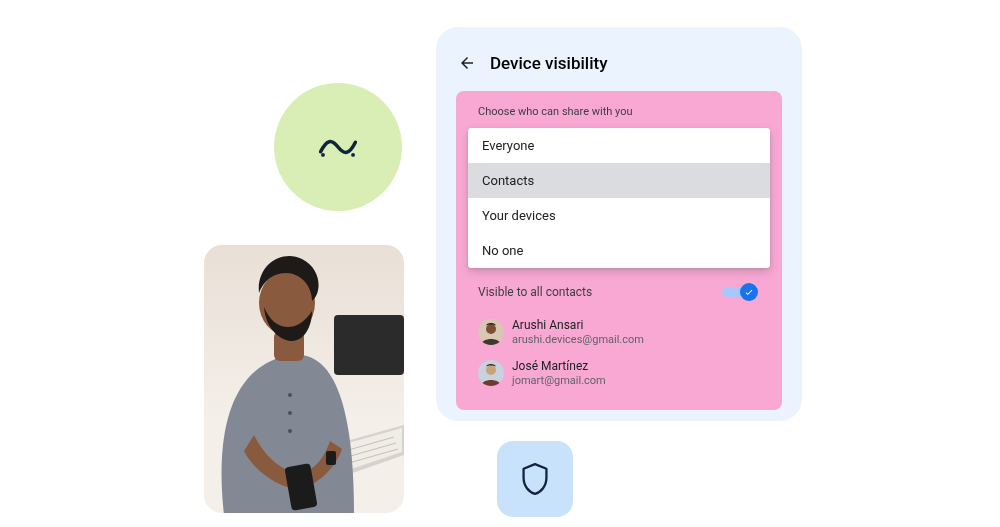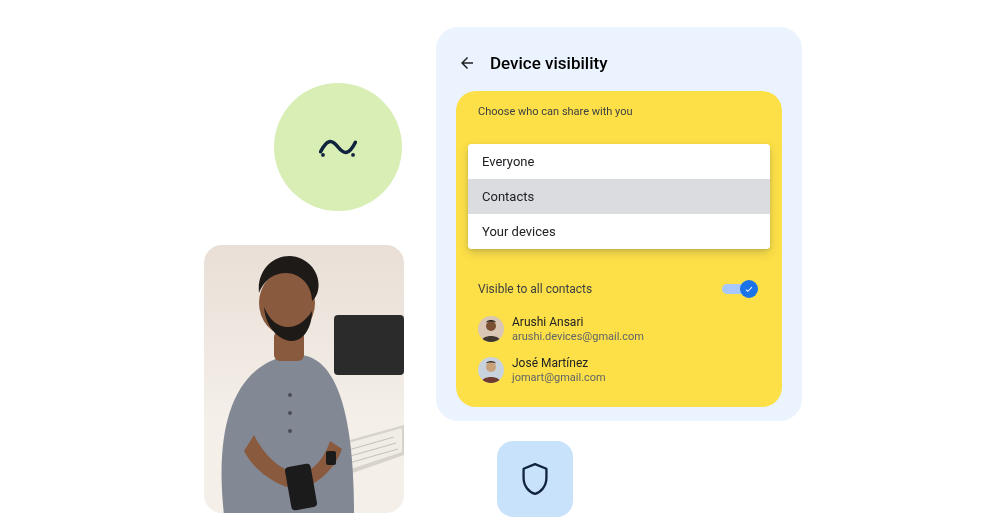--- a/index.html
+++ b/index.html
@@ -61,32 +61,32 @@
     width: 18px; height: 18px;
     display: flex; align-items: center; justify-content: center;
     cursor: pointer;
   }
   .card-title {
     font-size: 17px;
     font-weight: 500;
     color: #000000;
   }
   .inner-panel {
-    background: #fde047;
-    border-radius: 20px;
+    background: #f9a8d4;
+    border-radius: 8px;
     padding: 14px 0 16px 0;
     position: relative;
   }
   .panel-sublabel {
     font-size: 11px;
     color: #3c4043;
     padding: 0 22px 10px 22px;
   }
   .option-list {
-    margin: 16px 12px;
+    margin: 0 12px;
     border-radius: 4px;
     box-shadow: 0 4px 10px rgba(60,64,67,0.22), 0 1px 3px rgba(60,64,67,0.14);
     background: #ffffff;
     overflow: hidden;
   }
   .option-item {
     font-size: 13px;
     color: #202124;
     padding: 10px 14px;
     cursor: pointer;
@@ -213,20 +213,21 @@
     <div class="card-title">Device visibility</div>
   </div>
 
   <div class="inner-panel">
     <div class="panel-sublabel">Choose who can share with you</div>
 
     <div class="option-list">
       <div class="option-item">Everyone</div>
       <div class="option-item selected">Contacts</div>
       <div class="option-item">Your devices</div>
+      <div class="option-item">No one</div>
     </div>
 
     <div class="visible-row">
       <div class="visible-label">Visible to all contacts</div>
       <div class="toggle">
         <div class="toggle-track"></div>
         <div class="toggle-thumb">
           <svg width="10" height="10" viewBox="0 0 24 24">
             <path d="M9 16.2l-3.5-3.5L4 14.2 9 19.2 20 8.2l-1.5-1.5z" fill="#ffffff"></path>
           </svg>

